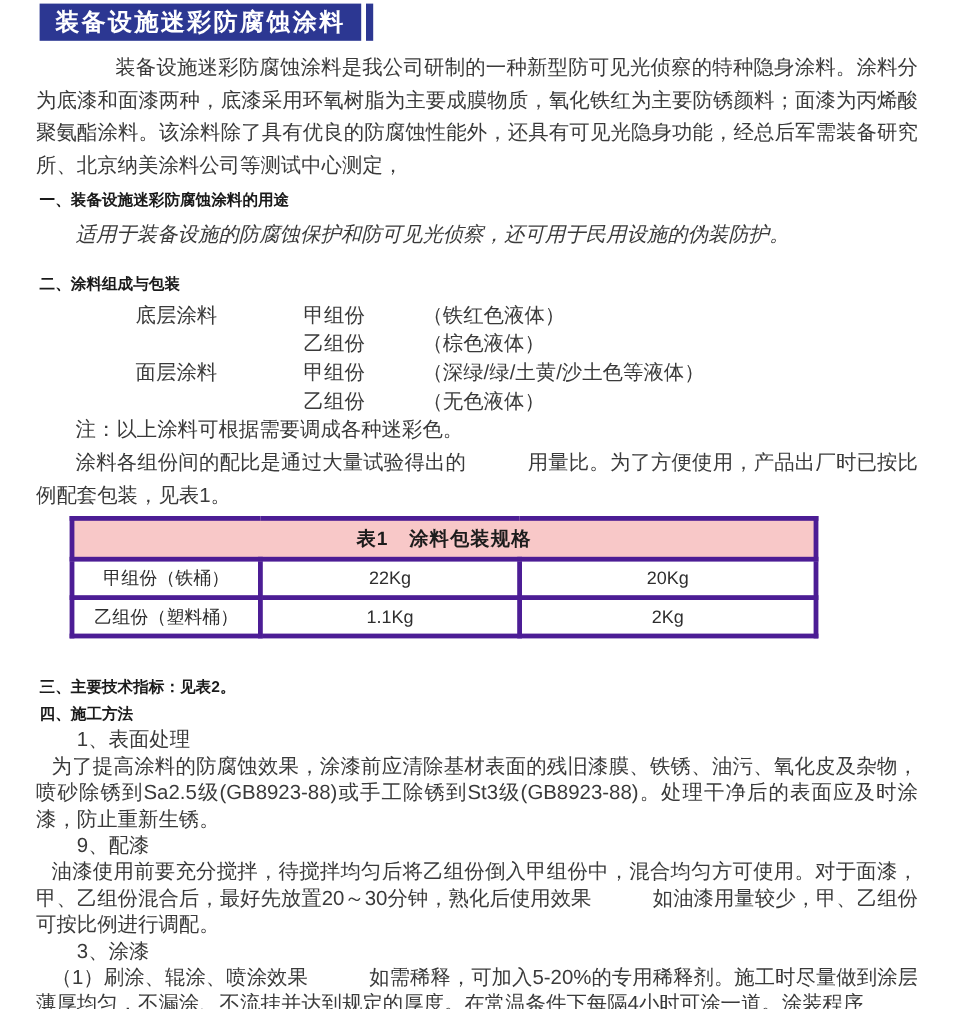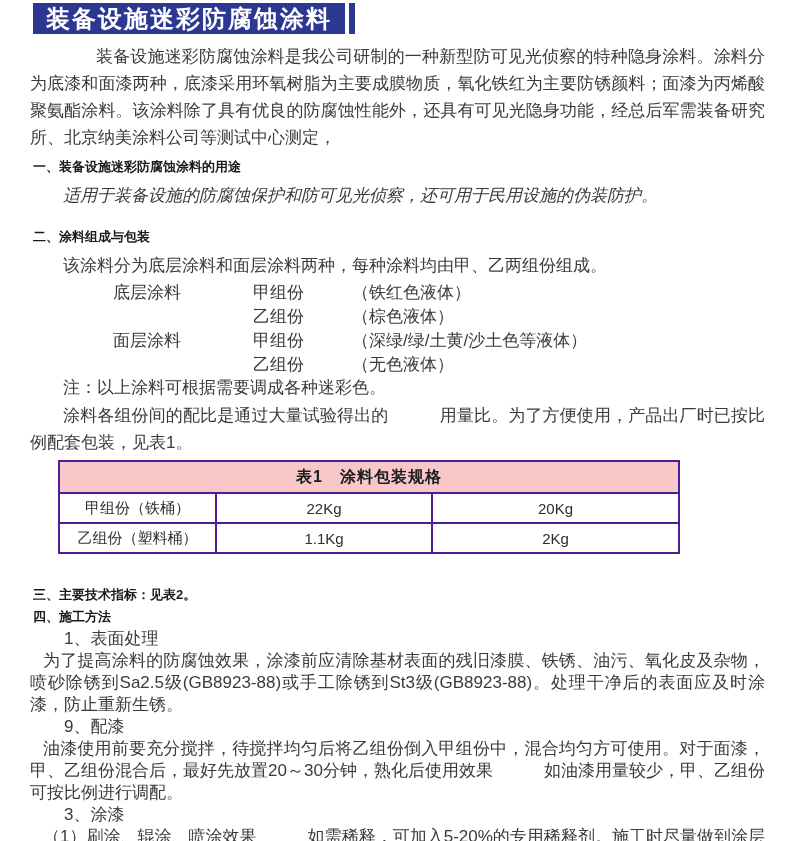--- a/index.html
+++ b/index.html
@@ -7,21 +7,21 @@
     width: 796px; height: 841px; overflow: hidden;
     background: #ffffff;
     font-family: "Liberation Sans", "DejaVu Sans", sans-serif;
     color: #3a3a3a;
   }
   .page { position: relative; width: 796px; height: 841px; background: #fff; }
 
   
   .banner { display: flex; align-items: stretch; margin: 3px 0 0 33px; height: 31px; }
   .banner-main {
-    background: #2c3792; color: #ffffff; font-weight: bold; font-size: 24px;
+    background: #2c3792; color: #ffffff; font-weight: bold; font-size: 20px;
     letter-spacing: 2px; padding: 0 13px; display: flex; align-items: center;
   }
   .banner-bar { width: 6px; background: #2c3792; margin-left: 4px; }
 
   
   .para {
     margin: 0 31px 0 30px; font-size: 17px; line-height: 27px;
     text-align: justify; color: #3a3a3a;
   }
   .intro { margin-top: 9px; text-indent: 66px; min-height: 108px; }
@@ -42,21 +42,21 @@
   .comp-part  { width: 99px; }
 
   .note { margin: 0 31px 0 63px; font-size: 17px; line-height: 22px; margin-top: 0px; }
   .packaging { margin-top: 3px; text-indent: 33px; min-height: 54px; }
 
   
   .tbl {
     border-collapse: collapse; table-layout: fixed;
     margin: 4px 0 0 58px; width: 620px; font-size: 15px; color: #2e2e2e;
   }
-  .tbl td { border: 2px solid #4c1d95; text-align: center; padding: 0; height: 28px; }
+  .tbl td { border: 4px solid #4c1d95; text-align: center; padding: 0; height: 28px; }
   .tbl .title-cell {
     background: #f8c8c8; font-weight: bold; font-size: 16px; height: 30px; color: #1c1c1c;
     letter-spacing: 1px;
   }
   .tbl .hdr td { height: 29px; }
 
   
   .h3 { margin-top: 30px; line-height: 22px; }
   .h4 { line-height: 22px; }
   .bottom-para {
@@ -77,21 +77,20 @@
     <div class="banner-main">装备设施迷彩防腐蚀涂料</div>
     <div class="banner-bar"></div>
   </div>
 
   <p class="para intro">装备设施迷彩防腐蚀涂料是我公司研制的一种新型防可见光侦察的特种隐身涂料。涂料分为底漆和面漆两种，底漆采用环氧树脂为主要成膜物质，氧化铁红为主要防锈颜料；面漆为丙烯酸聚氨酯涂料。该涂料除了具有优良的防腐蚀性能外，还具有可见光隐身功能，经总后军需装备研究所、北京纳美涂料公司等测试中心测定，</p>
 
   <div class="h-sec h1">一、装备设施迷彩防腐蚀涂料的用途</div>
   <p class="para s1-body">适用于装备设施的防腐蚀保护和防可见光侦察，还可用于民用设施的伪装防护。</p>
 
   <div class="h-sec h2">二、涂料组成与包装</div>
-  <p class="para s2-body">该涂料分为底层涂料和面层涂料两种，每种涂料均由甲、乙两组份组成。</p>
 
   <div class="components">
     <div class="comp-row">
       <span class="comp-layer">底层涂料</span>
       <span class="comp-part">甲组份</span>
       <span class="comp-desc">（铁红色液体）</span>
     </div>
     <div class="comp-row">
       <span class="comp-layer"></span>
       <span class="comp-part">乙组份</span>

